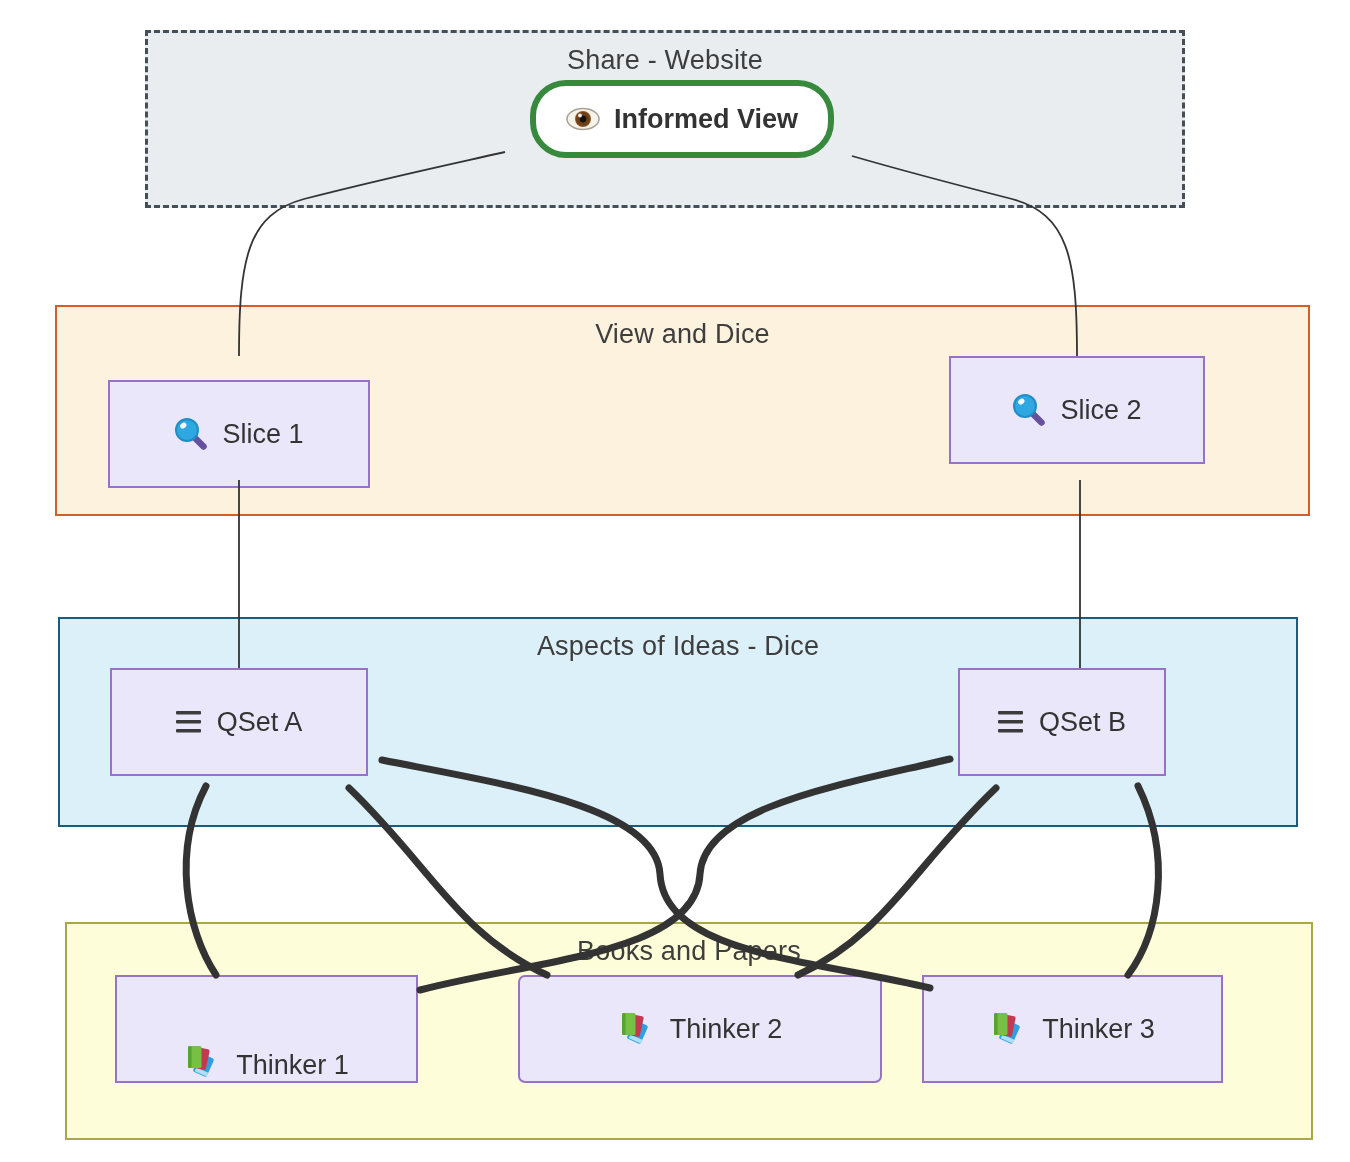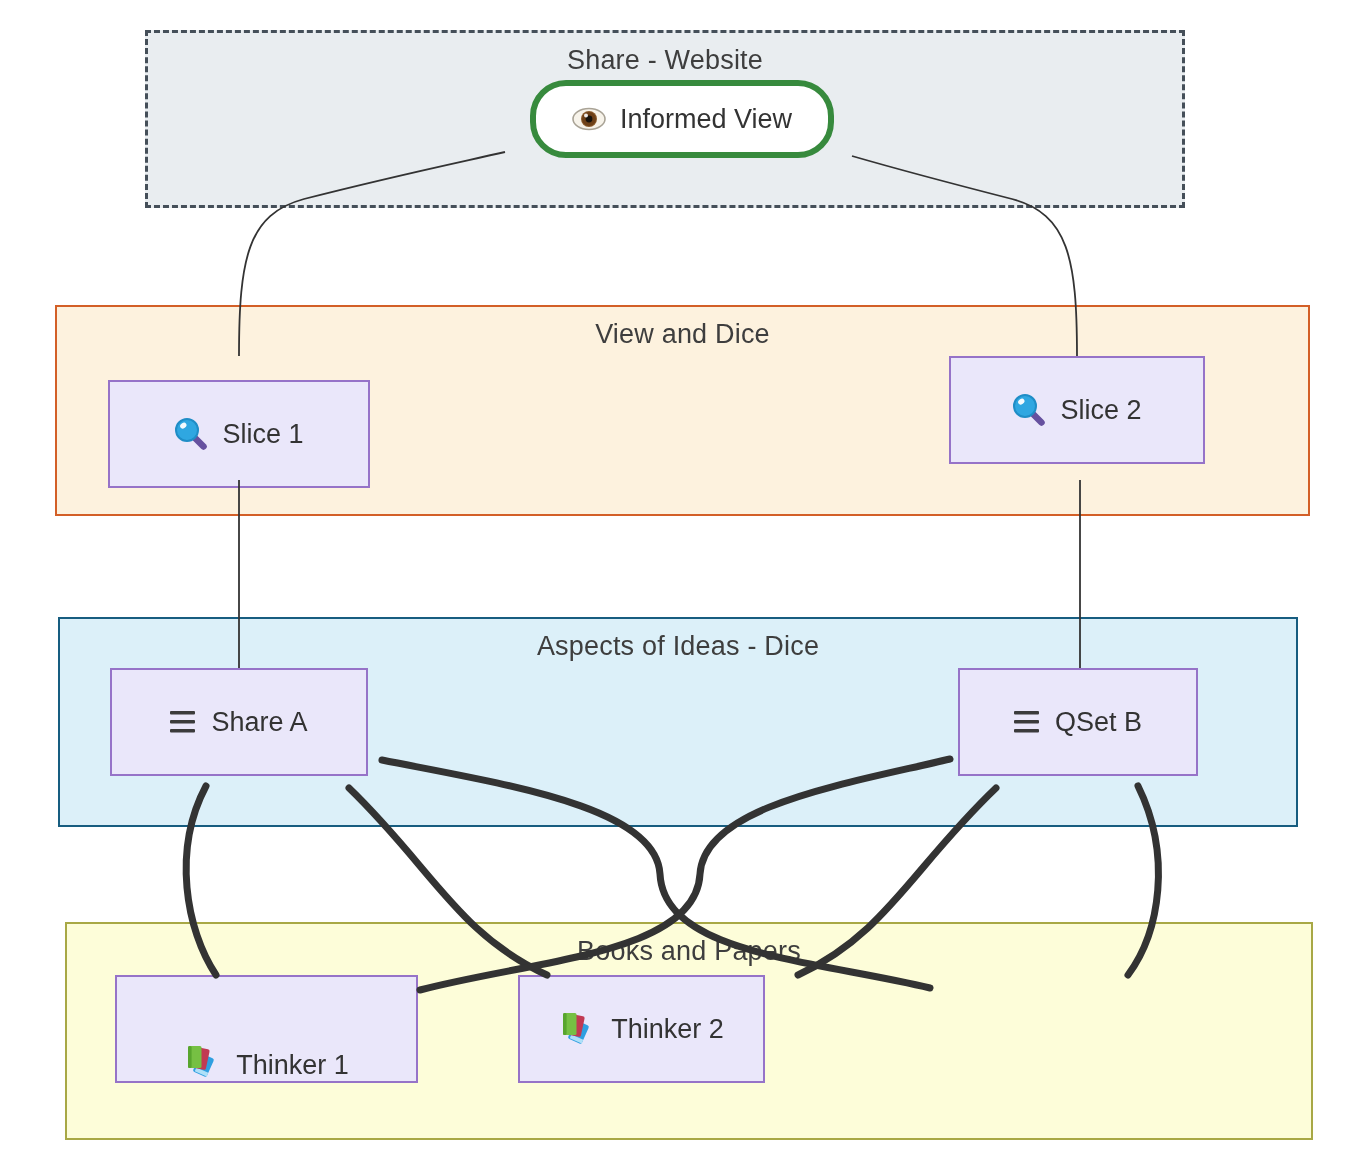--- a/index.html
+++ b/index.html
@@ -59,21 +59,21 @@
   <section class="zone slice">
     <div class="zone-title">View and Dice</div>
   </section>
   <section class="zone qset">
     <div class="zone-title">Aspects of Ideas - Dice</div>
   </section>
   <section class="zone books">
     <div class="zone-title">Books and Papers</div>
   </section>
 
-  <div class="node pill" style="left:530px;top:80px;width:304px;height:78px;">
+  <div class="node pill" style="left:530px;top:80px;width:304px;height:78px;font-weight:bold;">
     <svg class="icon" width="34" height="24" viewBox="0 0 34 24">
       <ellipse cx="17" cy="12" rx="16" ry="10.5" fill="#f7f3ea" stroke="#a9a396" stroke-width="1.6"></ellipse>
       <circle cx="17" cy="12" r="8" fill="#8a5a2b"></circle>
       <circle cx="17" cy="12" r="7" fill="#6e4018"></circle>
       <circle cx="17" cy="12" r="3.4" fill="#17120c"></circle>
       <circle cx="14" cy="8.6" r="2" fill="#ffffff" opacity="0.9"></circle>
     </svg>
     <span>Informed View</span>
   </div>
 
@@ -93,50 +93,60 @@
     </svg>
     <span>Slice 2</span>
   </div>
 
   <div class="node" style="left:110px;top:668px;width:258px;height:108px;">
     <svg class="icon" width="27" height="24" viewBox="0 0 27 24">
       <rect x="0" y="1" width="25" height="3.6" rx="1" fill="#3b3b3b"></rect>
       <rect x="0" y="10" width="25" height="3.6" rx="1" fill="#3b3b3b"></rect>
       <rect x="0" y="19" width="25" height="3.6" rx="1" fill="#3b3b3b"></rect>
     </svg>
-    <span>Share A</span>
+    <span>QSet A</span>
   </div>
-  <div class="node" style="left:958px;top:668px;width:240px;height:108px;">
+  <div class="node" style="left:958px;top:668px;width:208px;height:108px;">
     <svg class="icon" width="27" height="24" viewBox="0 0 27 24">
       <rect x="0" y="1" width="25" height="3.6" rx="1" fill="#3b3b3b"></rect>
       <rect x="0" y="10" width="25" height="3.6" rx="1" fill="#3b3b3b"></rect>
       <rect x="0" y="19" width="25" height="3.6" rx="1" fill="#3b3b3b"></rect>
     </svg>
     <span>QSet B</span>
   </div>
 
   <div class="node" style="left:115px;top:975px;width:303px;height:108px;align-items:flex-end;">
     <svg class="icon" width="38" height="38" viewBox="0 0 38 38">
       <rect x="12" y="12" width="15" height="20" rx="2" fill="#2f9fe0" transform="rotate(24 19 22)"></rect>
       <rect x="14" y="27" width="13" height="4" fill="#aee0f8" transform="rotate(24 19 22)"></rect>
       <rect x="11" y="5" width="13" height="21" rx="2" fill="#c13a52" transform="rotate(12 17 15)"></rect>
       <rect x="4" y="3" width="13.5" height="22" rx="1.5" fill="#76c043"></rect>
       <rect x="4" y="3" width="3.6" height="22" rx="1.5" fill="#58a52e"></rect>
     </svg>
     <span>Thinker 1</span>
   </div>
-  <div class="node" style="left:518px;top:975px;width:247px;height:108px;">
+  <div class="node" style="left:518px;top:975px;width:364px;height:108px;border-radius:7px;">
     <svg class="icon" width="38" height="38" viewBox="0 0 38 38">
       <rect x="12" y="12" width="15" height="20" rx="2" fill="#2f9fe0" transform="rotate(24 19 22)"></rect>
       <rect x="14" y="27" width="13" height="4" fill="#aee0f8" transform="rotate(24 19 22)"></rect>
       <rect x="11" y="5" width="13" height="21" rx="2" fill="#c13a52" transform="rotate(12 17 15)"></rect>
       <rect x="4" y="3" width="13.5" height="22" rx="1.5" fill="#76c043"></rect>
       <rect x="4" y="3" width="3.6" height="22" rx="1.5" fill="#58a52e"></rect>
     </svg>
     <span>Thinker 2</span>
+  </div>
+  <div class="node" style="left:922px;top:975px;width:301px;height:108px;">
+    <svg class="icon" width="38" height="38" viewBox="0 0 38 38">
+      <rect x="12" y="12" width="15" height="20" rx="2" fill="#2f9fe0" transform="rotate(24 19 22)"></rect>
+      <rect x="14" y="27" width="13" height="4" fill="#aee0f8" transform="rotate(24 19 22)"></rect>
+      <rect x="11" y="5" width="13" height="21" rx="2" fill="#c13a52" transform="rotate(12 17 15)"></rect>
+      <rect x="4" y="3" width="13.5" height="22" rx="1.5" fill="#76c043"></rect>
+      <rect x="4" y="3" width="3.6" height="22" rx="1.5" fill="#58a52e"></rect>
+    </svg>
+    <span>Thinker 3</span>
   </div>
 
   <svg class="edges" width="1350" height="1162" viewBox="0 0 1350 1162">
     <defs>
       <marker id="mthin" viewBox="0 0 10 10" refX="7" refY="5" markerWidth="7.5" markerHeight="7.5" orient="auto" markerUnits="strokeWidth">
         <path d="M0,0 L10,5 L0,10 z" fill="#333333"></path>
       </marker>
       <marker id="mthick" viewBox="0 0 10 10" refX="7" refY="5" markerWidth="3.2" markerHeight="3.2" orient="auto" markerUnits="strokeWidth">
         <path d="M0,0 L10,5 L0,10 z" fill="#333333"></path>
       </marker>

